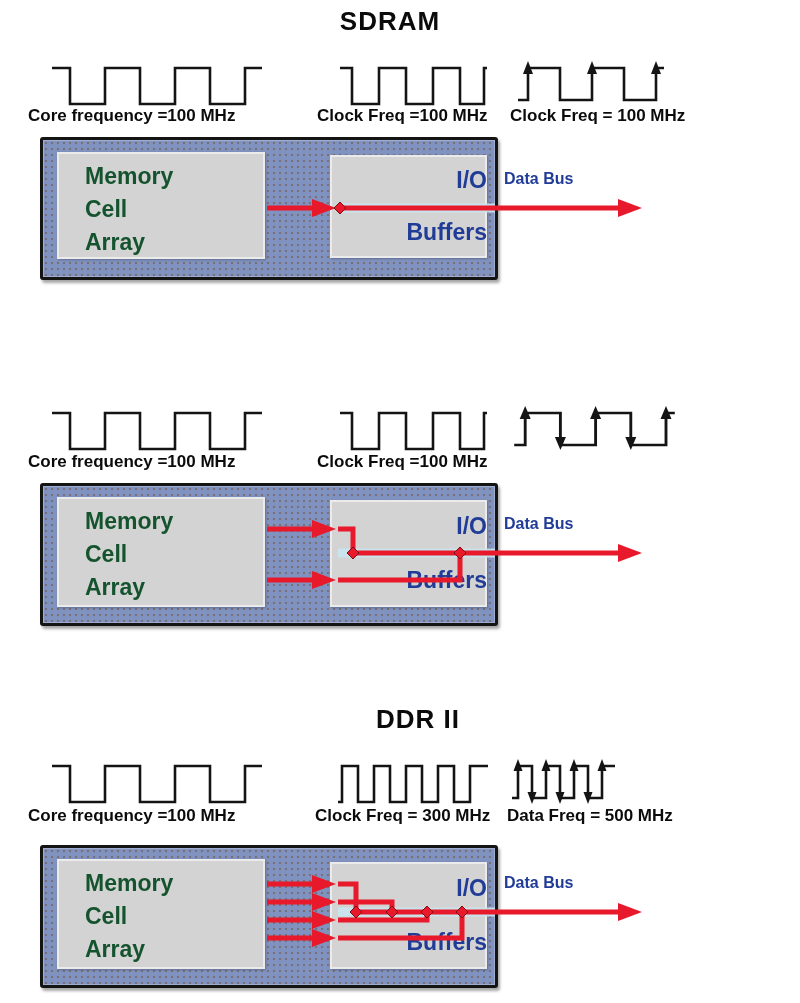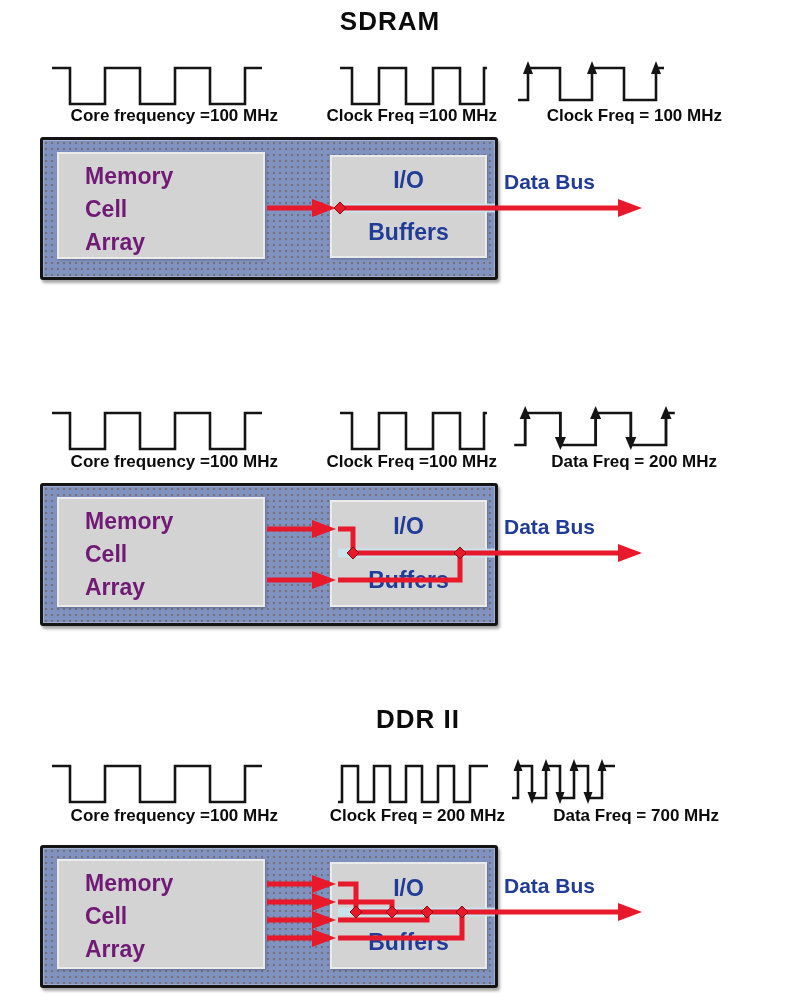--- a/index.html
+++ b/index.html
@@ -3,32 +3,32 @@
 <meta charset="utf-8">
 <style>
   html,body{margin:0;padding:0;background:#ffffff;}
   #canvas{position:relative;width:800px;height:1003px;background:#ffffff;overflow:hidden;
           font-family:"Liberation Sans",sans-serif;}
   .section-title{position:absolute;left:0;width:780px;text-align:center;
           font-size:26px;font-weight:bold;color:#0b0b0b;letter-spacing:1px;white-space:nowrap;}
   .wave{position:absolute;}
   .wave svg{display:block;overflow:visible;}
   .wave-label{position:absolute;font-size:17px;font-weight:bold;color:#0b0b0b;
-          text-align:right;white-space:nowrap;}
+          text-align:left;white-space:nowrap;}
   .outer-box{position:absolute;background-color:#8092bf;
           background-image:radial-gradient(rgba(110,84,64,0.55) 1.1px, rgba(0,0,0,0) 1.6px);
           background-size:6px 6px;
           border:3px solid #141414;border-radius:3px;
           box-shadow:2px 3px 3px rgba(0,0,0,0.35), inset 0 0 0 1px rgba(255,255,255,0.25);}
   .inner-box{position:absolute;background:#d3d3d3;
           box-shadow:inset 0 0 0 2px rgba(255,255,255,0.55), 1px 1px 2px rgba(0,0,0,0.25);}
-  .mca-text{padding:8px 0 0 28px;font-size:23px;font-weight:bold;color:#701a75;line-height:33px;}
-  .io-box{display:flex;flex-direction:column;justify-content:space-around;align-items:center;
+  .mca-text{padding:8px 0 0 28px;font-size:23px;font-weight:bold;color:#14532d;line-height:33px;}
+  .io-box{display:flex;flex-direction:column;justify-content:space-around;align-items:flex-end;
           font-size:23px;font-weight:bold;color:#203c96;}
-  .databus{position:absolute;font-size:21px;font-weight:bold;color:#203c96;white-space:nowrap;}
+  .databus{position:absolute;font-size:16px;font-weight:bold;color:#203c96;white-space:nowrap;}
   #arrow-overlay{position:absolute;left:0;top:0;width:800px;height:1003px;pointer-events:none;}
   .wline{stroke:#141414;stroke-width:2.6;fill:none;}
   .wfill{fill:#141414;stroke:none;}
   .rline{stroke:#e8192b;stroke-width:5;fill:none;stroke-linejoin:miter;}
   .rhead{fill:#e8192b;stroke:none;}
   .rband{stroke:#c8e6f0;stroke-width:9;fill:none;opacity:0.9;}
   .rnode{fill:#e8192b;stroke:#7d0d16;stroke-width:1;}
 </style>
 </head>
 <body>
@@ -91,21 +91,20 @@
       <path class="wfill" d="M12 5 L7 18 L17 18 Z"></path>
       <path class="wfill" d="M76 5 L71 18 L81 18 Z"></path>
       <path class="wfill" d="M140 5 L135 18 L145 18 Z"></path>
       <path class="wfill" d="M44 49 L39 36 L49 36 Z"></path>
       <path class="wfill" d="M108 49 L103 36 L113 36 Z"></path>
     </svg>
   </div>
 
   <div class="wave-label" style="left:28px;top:452px;width:250px;">Core frequency =100 MHz</div>
   <div class="wave-label" style="left:317px;top:452px;width:180px;">Clock Freq =100 MHz</div>
-  <div class="wave-label" style="left:505px;top:452px;width:212px;">Data Freq = 200 MHz</div>
 
   <div class="outer-box" style="left:40px;top:483px;width:452px;height:137px;"></div>
   <div class="inner-box" style="left:57px;top:497px;width:208px;height:110px;">
     <div class="mca-text">
       <span style="display:block">Memory</span>
       <span style="display:block">Cell</span>
       <span style="display:block">Array</span>
     </div>
   </div>
   <div class="inner-box io-box" style="left:330px;top:500px;width:157px;height:107px;">
@@ -133,22 +132,22 @@
       <path class="wfill" d="M36 5 L31.5 17 L40.5 17 Z"></path>
       <path class="wfill" d="M64 5 L59.5 17 L68.5 17 Z"></path>
       <path class="wfill" d="M92 5 L87.5 17 L96.5 17 Z"></path>
       <path class="wfill" d="M22 50 L17.5 38 L26.5 38 Z"></path>
       <path class="wfill" d="M50 50 L45.5 38 L54.5 38 Z"></path>
       <path class="wfill" d="M78 50 L73.5 38 L82.5 38 Z"></path>
     </svg>
   </div>
 
   <div class="wave-label" style="left:28px;top:806px;width:250px;">Core frequency =100 MHz</div>
-  <div class="wave-label" style="left:315px;top:806px;width:190px;">Clock Freq = 200 MHz</div>
-  <div class="wave-label" style="left:507px;top:806px;width:212px;">Data Freq = 700 MHz</div>
+  <div class="wave-label" style="left:315px;top:806px;width:190px;">Clock Freq = 300 MHz</div>
+  <div class="wave-label" style="left:507px;top:806px;width:212px;">Data Freq = 500 MHz</div>
 
   <div class="outer-box" style="left:40px;top:845px;width:452px;height:137px;"></div>
   <div class="inner-box" style="left:57px;top:859px;width:208px;height:110px;">
     <div class="mca-text">
       <span style="display:block">Memory</span>
       <span style="display:block">Cell</span>
       <span style="display:block">Array</span>
     </div>
   </div>
   <div class="inner-box io-box" style="left:330px;top:862px;width:157px;height:107px;">

